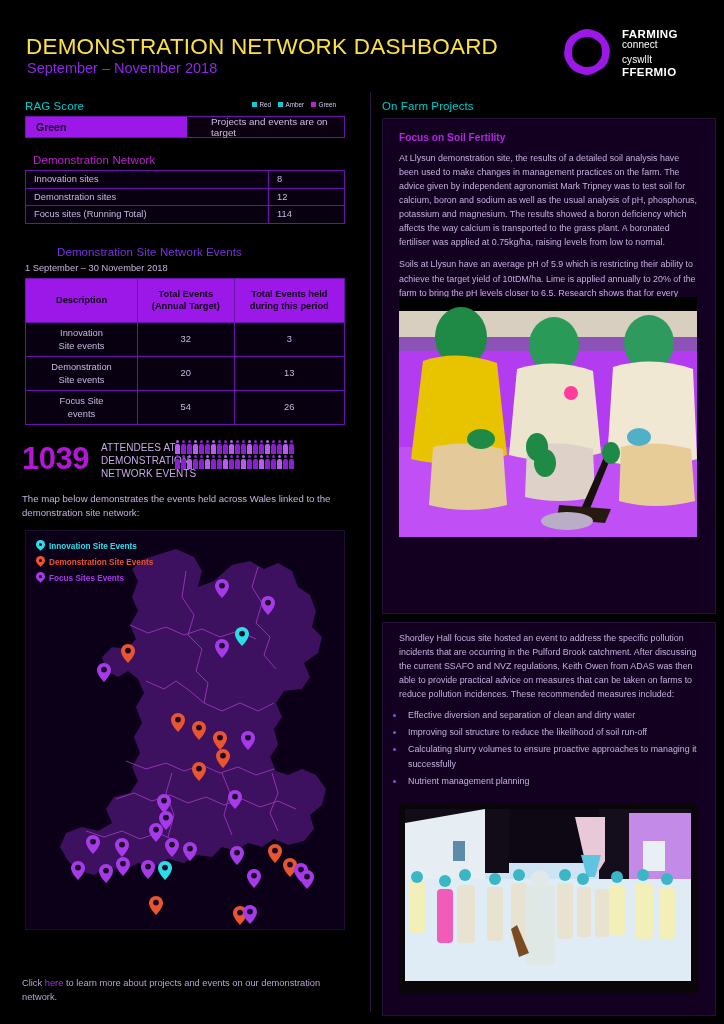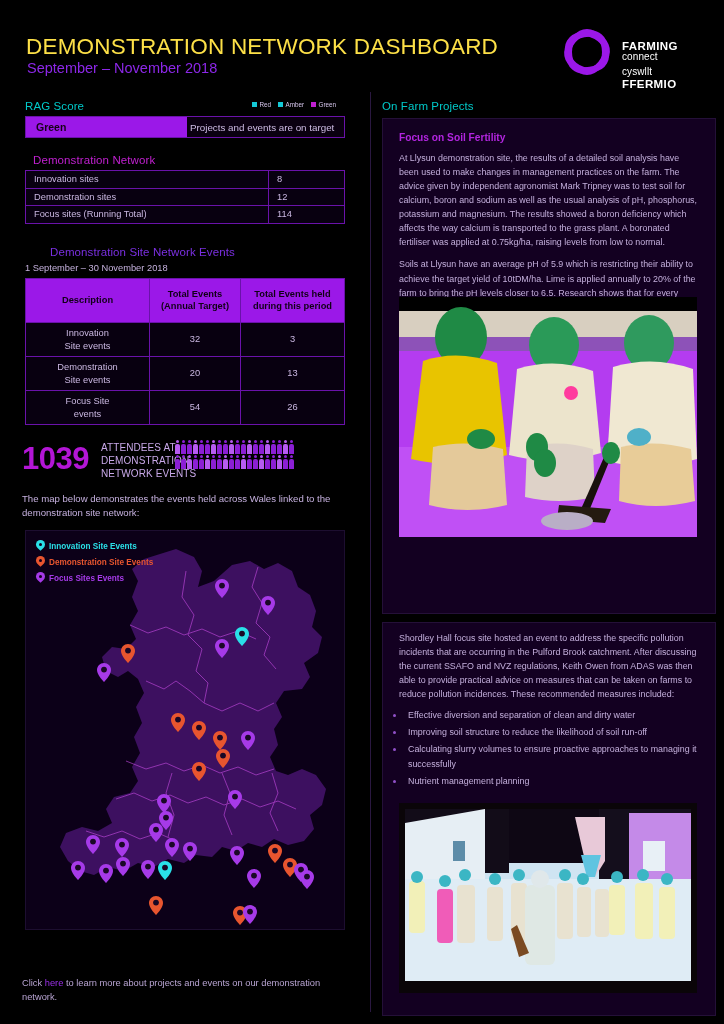--- a/index.html
+++ b/index.html
@@ -17,21 +17,21 @@
     position: absolute; left: 26px; top: 34px;
     font-size: 22.5px; letter-spacing: .2px; color: #fde047; font-weight: 400;
     white-space: nowrap;
   }
   .subtitle {
     position: absolute; left: 27px; top: 60px;
     font-size: 14.5px; color: #8c27e8; font-weight: 400; white-space: nowrap;
   }
   .logo-wrap { position: absolute; right: 16px; top: 25px; width: 148px; height: 56px; }
   .logo-mark { position: absolute; left: 0; top: 0; width: 54px; height: 54px; }
-  .logo-text { position: absolute; left: 62px; top: 15px; line-height: 1.08; }
+  .logo-text { position: absolute; left: 62px; top: 3px; line-height: 1.08; }
   .logo-l1 { font-size: 11.5px; font-weight: bold; color: #ffffff; letter-spacing: .4px; }
   .logo-l2 { font-size: 10px; color: #ffffff; letter-spacing: .1px; }
   .logo-l3 { font-size: 10px; color: #ffffff; letter-spacing: .1px; margin-top: 4px; }
   .logo-l4 { font-size: 11.5px; font-weight: bold; color: #ffffff; letter-spacing: .4px; }
 
   
   .divider { position: absolute; left: 370px; top: 92px; width: 1px; height: 920px; background: #2a1840; }
   .col-left { position: absolute; left: 0; top: 92px; width: 370px; height: 932px; }
   .col-right { position: absolute; left: 374px; top: 92px; width: 350px; height: 932px; }
 
@@ -51,45 +51,45 @@
   .rag-bar {
     position: absolute; left: 25px; top: 24px; width: 320px; height: 22px;
     display: flex; border: 1px solid #6a12aa;
   }
   .rag-left {
     width: 161px; background: #9b18e8; display: flex; align-items: center;
     padding-left: 10px; font-size: 10.5px; font-weight: bold; color: #170018;
   }
   .rag-right {
     flex: 1; background: #0a0010; display: flex; align-items: center;
-    padding-left: 3px; font-size: 9.8px; color: #cdbbe3;
+    padding-left: 24px; font-size: 9.8px; color: #cdbbe3;
   }
 
   
   .t1-head { position: absolute; left: 25px; top: 62px; margin-left: 8px; }
   .t1 { position: absolute; left: 25px; top: 78px; width: 320px; border-collapse: collapse; }
   .t1 td {
     border: 1px solid #6a12aa; height: 17.5px; font-size: 9.3px;
     color: #c9b6e0; padding: 0 8px; background: #080010;
   }
   .t1 td.v { width: 76px; }
 
   
-  .t2-head { position: absolute; left: 31px; top: 154px; padding-left: 19px; }
+  .t2-head { position: absolute; left: 38px; top: 154px; padding-left: 19px; }
   .t2-sub { position: absolute; left: 25px; top: 171px; font-size: 9.3px; color: #c4b0dc; }
   .t2 { position: absolute; left: 25px; top: 186px; width: 320px; border-collapse: collapse; }
   .t2 th {
     border: 1px solid #6a12aa; background: #9b18e8; color: #120018;
     font-size: 9.3px; font-weight: bold; height: 44px; padding: 2px 4px; line-height: 1.25;
   }
   .t2 td {
     border: 1px solid #6a12aa; background: #080010; color: #c9b6e0;
     font-size: 9.3px; height: 34px; text-align: center; line-height: 1.3;
   }
-  .t2 td.desc { width: 124px; }
+  .t2 td.desc { width: 112px; }
   .t2 .l2 { display: block; }
 
   
   .att { position: absolute; left: 22px; top: 346px; display: flex; align-items: center; }
   .att-num { font-size: 31px; font-weight: bold; color: #b316d6; line-height: .96; letter-spacing: -.5px; }
   .att-lbl {
     margin-left: 12px; margin-top: 3px; font-size: 10px; color: #c8a8e8;
     line-height: 1.32; letter-spacing: .1px;
   }
   .att-people { position: absolute; left: 175px; top: 348px; width: 124px; }

